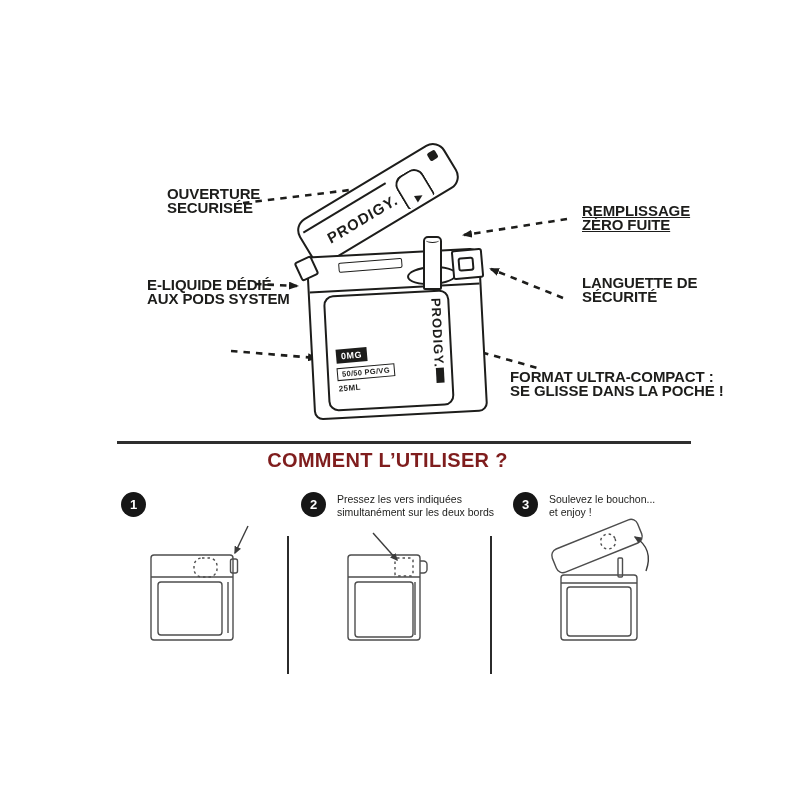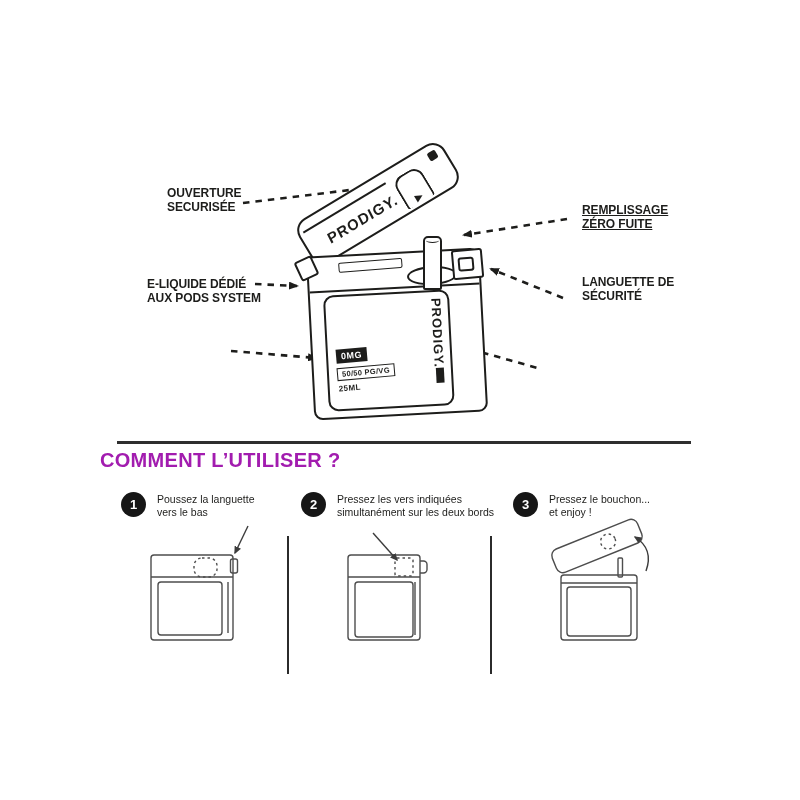--- a/index.html
+++ b/index.html
@@ -1,25 +1,25 @@
 <!DOCTYPE html>
 <html><head>
 <meta charset="utf-8">
 <style>
   html,body{margin:0;padding:0;background:#fff;}
   #canvas{position:relative;width:800px;height:800px;background:#ffffff;overflow:hidden;
           font-family:"Liberation Sans",sans-serif;color:#1d1d1b;}
   .abs{position:absolute;}
   
-  .callout{position:absolute;font-weight:bold;font-size:12px;line-height:13.5px;
+  .callout{position:absolute;font-weight:bold;font-size:15px;line-height:13.5px;
            letter-spacing:-0.1px;white-space:pre-line;color:#1d1d1b;}
   
   .divider{position:absolute;left:117px;top:441px;width:574px;height:2.5px;background:#2e2e2e;}
-  .howto-title{position:absolute;left:100px;top:449px;width:575px;
-               font-size:20px;font-weight:bold;letter-spacing:0.3px;color:#a21caf;}
+  .howto-title{position:absolute;left:100px;top:449px;width:575px;text-align:center;
+               font-size:20px;font-weight:bold;letter-spacing:0.3px;color:#7f1d1d;}
   
   .step{position:absolute;display:flex;gap:11px;align-items:flex-start;}
   .step-circle{width:25px;height:25px;border-radius:50%;background:#161616;color:#fff;
                display:flex;align-items:center;justify-content:center;
                font-size:13px;font-weight:bold;flex:0 0 auto;}
   .step-text{font-size:10.5px;line-height:13px;white-space:pre-line;color:#1d1d1b;padding-top:1px;}
   .vsep{position:absolute;width:1.5px;height:138px;background:#2b2b2b;top:536px;}
   
   #product{position:absolute;left:290px;top:148px;width:200px;height:272px;}
   .cap-underside{position:absolute;left:10px;top:44px;width:152px;height:16px;background:#fff;
@@ -115,37 +115,37 @@
   </div>
 
   <div class="callout" style="left:167px;top:187px;">OUVERTURE
 SECURISÉE</div>
   <div class="callout" style="left:147px;top:266px;margin-top:12px;">E-LIQUIDE DÉDIÉ
 AUX PODS SYSTEM</div>
   <div class="callout" style="left:582px;top:204px;text-decoration:underline;">REMPLISSAGE
 ZÉRO FUITE</div>
   <div class="callout" style="left:582px;top:276px;">LANGUETTE DE
 SÉCURITÉ</div>
+  <div class="callout" style="left:510px;top:370px;">FORMAT ULTRA-COMPACT :
+SE GLISSE DANS LA POCHE !</div>
 
   <div class="divider"></div>
   <div class="howto-title">COMMENT L’UTILISER ?</div>
 
   <div class="step" style="left:121px;top:492px;">
     <div class="step-circle">1</div>
-    <div class="step-text">Poussez la languette
-vers le bas</div>
   </div>
   <div class="step" style="left:301px;top:492px;">
     <div class="step-circle">2</div>
     <div class="step-text">Pressez les vers indiquées
 simultanément sur les deux bords</div>
   </div>
   <div class="step" style="left:513px;top:492px;">
     <div class="step-circle">3</div>
-    <div class="step-text">Pressez le bouchon...
+    <div class="step-text">Soulevez le bouchon...
 et enjoy !</div>
   </div>
 
   <div class="vsep" style="left:287px;"></div>
   <div class="vsep" style="left:490px;"></div>
 
   <svg class="abs" style="left:145px;top:520px;" width="120" height="125" viewBox="0 0 120 125">
     <defs>
       <marker id="ah1" markerWidth="8" markerHeight="7" refX="6.5" refY="3.5" orient="auto" markerUnits="userSpaceOnUse">
         <path d="M0,0 L8,3.5 L0,7 Z" fill="#3c3c3c"></path>

